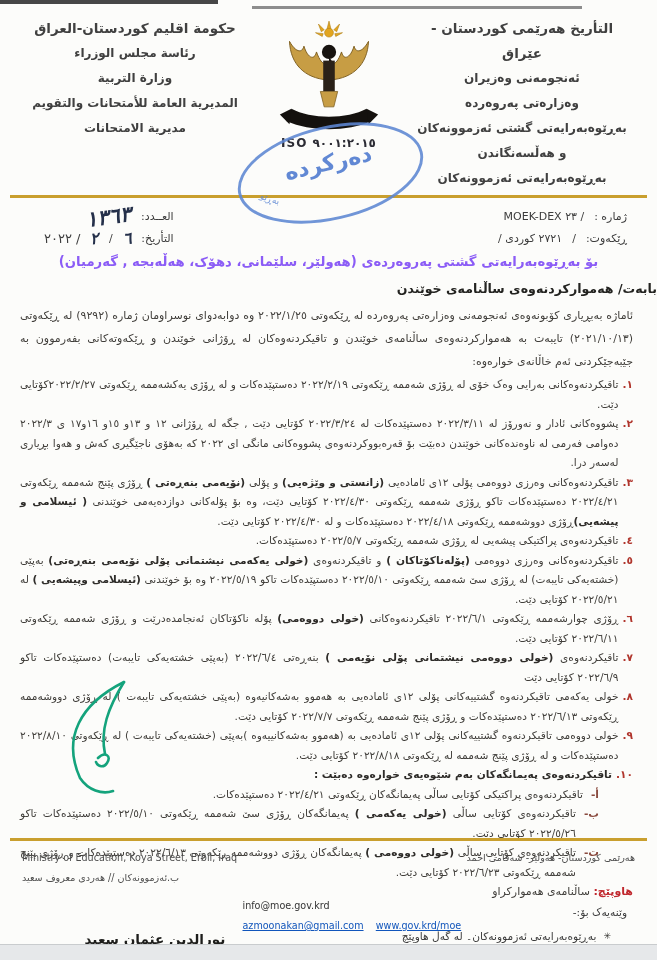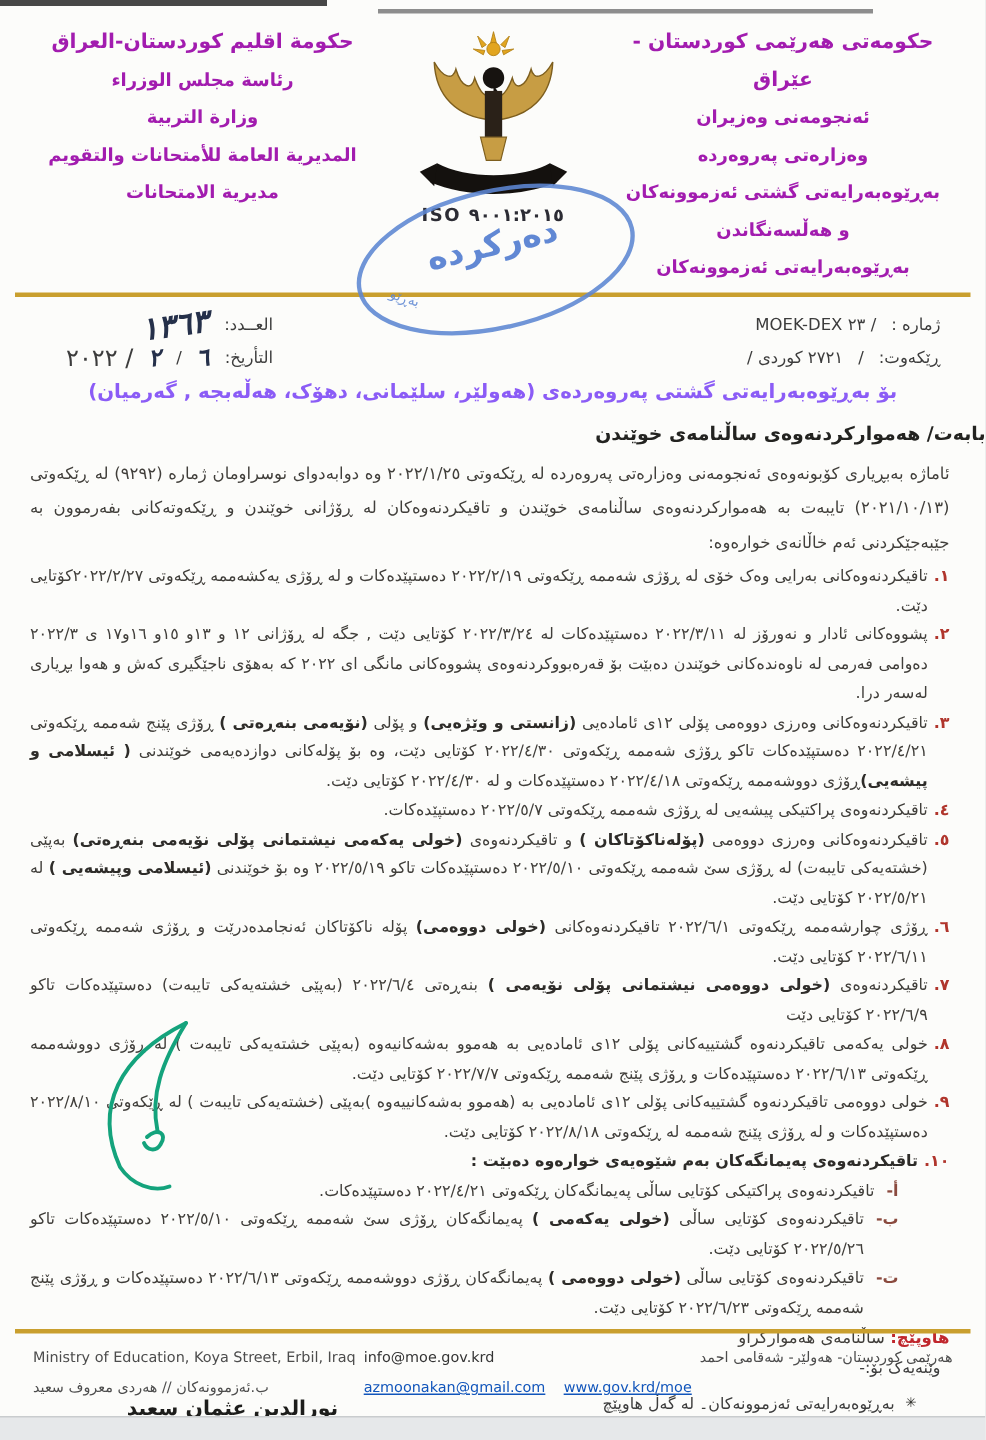--- a/index.html
+++ b/index.html
@@ -1,34 +1,34 @@
 <!DOCTYPE html>
 <html lang="ckb"><head>
 <meta charset="utf-8">
 <style>
   html,body{margin:0;padding:0;background:#dfe2e4;}
   .page{position:relative;width:657px;height:960px;background:#fcfcfa;overflow:hidden;
         font-family:"DejaVu Sans",sans-serif;direction:rtl;color:#403e3a;margin:0 auto;}
   .scanbar{position:absolute;background:#474747;}
   
   .hdr{display:flex;justify-content:space-between;align-items:flex-start;padding:16px 26px 0 26px;}
-  .hdr-col{width:218px;text-align:center;font-weight:bold;color:#a21caf;font-size:12px;line-height:25px;}
+  .hdr-col{width:218px;text-align:center;font-weight:bold;color:#404040;font-size:12px;line-height:25px;}
   .hdr-col > div:first-child{font-size:13.5px;}
   .emblem-wrap{width:130px;text-align:center;margin-top:4px;}
   .iso{font-weight:bold;color:#2c2c34;font-size:12px;margin-top:-2px;letter-spacing:1px;direction:ltr;}
   .gold-rule{height:3px;background:#c99f2e;margin:4px 10px 0 10px;}
   
   .refrow{display:flex;justify-content:space-between;padding:8px 30px 0 30px;font-size:11px;color:#3c3c3c;}
   .refcol{line-height:22px;}
   .refline{display:flex;align-items:center;gap:10px;}
   .lbl{color:#3c3c3c;}
   .ltr{direction:ltr;unicode-bidi:isolate;}
   .ink{font-style:italic;font-weight:bold;color:#25304a;font-size:21px;transform:rotate(-8deg);display:inline-block;line-height:1;}
   .ink-sm{font-size:16px;}
-  .yr{font-size:16px;}
+  .yr{font-size:13px;}
   
   .stamp{position:absolute;left:228px;top:110px;width:205px;height:126px;z-index:6;opacity:.88;}
   
   .addr{text-align:center;font-weight:bold;font-size:13.2px;color:#8b5cf6;margin-top:4px;}
   .subject{text-align:right;font-weight:bold;font-size:12.6px;color:#232320;margin-top:12px;}
   
   .bodytext{padding:8px 24px 0 20px;font-size:11px;line-height:23px;text-align:justify;}
   .items{padding:2px 24px 0 20px;font-size:10.6px;line-height:19.5px;}
   .item{display:flex;gap:4px;text-align:justify;}
   .num{color:#b0352c;font-weight:bold;white-space:nowrap;}
@@ -45,34 +45,34 @@
   .copy-item{display:flex;gap:7px;padding-right:16px;}
   .ast{color:#33332f;font-size:9px;line-height:20px;}
   .sig{width:250px;text-align:center;font-weight:bold;font-size:13.6px;color:#1d1d1b;line-height:27px;margin-top:24px;}
   .greenmark{position:absolute;left:50px;top:678px;width:92px;height:122px;z-index:5;}
   
   .footer-area{position:absolute;left:0;right:0;bottom:0;}
   .footer{display:flex;justify-content:space-between;align-items:flex-start;padding:7px 22px 0 22px;font-size:9.6px;color:#4c4c4c;line-height:20px;}
   .fcol{text-align:left;}
   .fcol-en{direction:ltr;}
   .link{color:#1155bb;text-decoration:underline;direction:ltr;unicode-bidi:isolate;}
-  .email{color:#333;direction:ltr;unicode-bidi:isolate;}
+  .email{color:#333;direction:ltr;unicode-bidi:isolate;margin-top:48px;}
   .graystrip{height:15px;background:#e6e8ea;border-top:1px solid #c9ccce;margin-top:8px;}
 </style>
 </head>
 <body>
 
 <div class="page">
 
   <div class="scanbar" style="left:0;top:0;width:218px;height:4px;"></div>
   <div class="scanbar" style="left:252px;top:6px;width:330px;height:3px;background:#8d8d8d;"></div>
 
   <div class="hdr">
     <div class="hdr-col">
-      <div>حکومەتی هەرێمی کوردستان - عێراق</div>
+      <div>التأريخ هەرێمی کوردستان - عێراق</div>
       <div>ئەنجومەنی وەزیران</div>
       <div>وەزارەتی پەروەردە</div>
       <div>بەڕێوەبەرایەتی گشتی ئەزموونەکان و هەڵسەنگاندن</div>
       <div>بەڕێوەبەرایەتی ئەزموونەکان</div>
     </div>
 
     <div class="emblem-wrap">
       <svg width="106" height="114" viewBox="0 0 110 118">
         <g fill="#e2a51f" stroke="#b07f14" stroke-width="0.6">
           <polygon points="55,1 57,9 53,9"></polygon>

